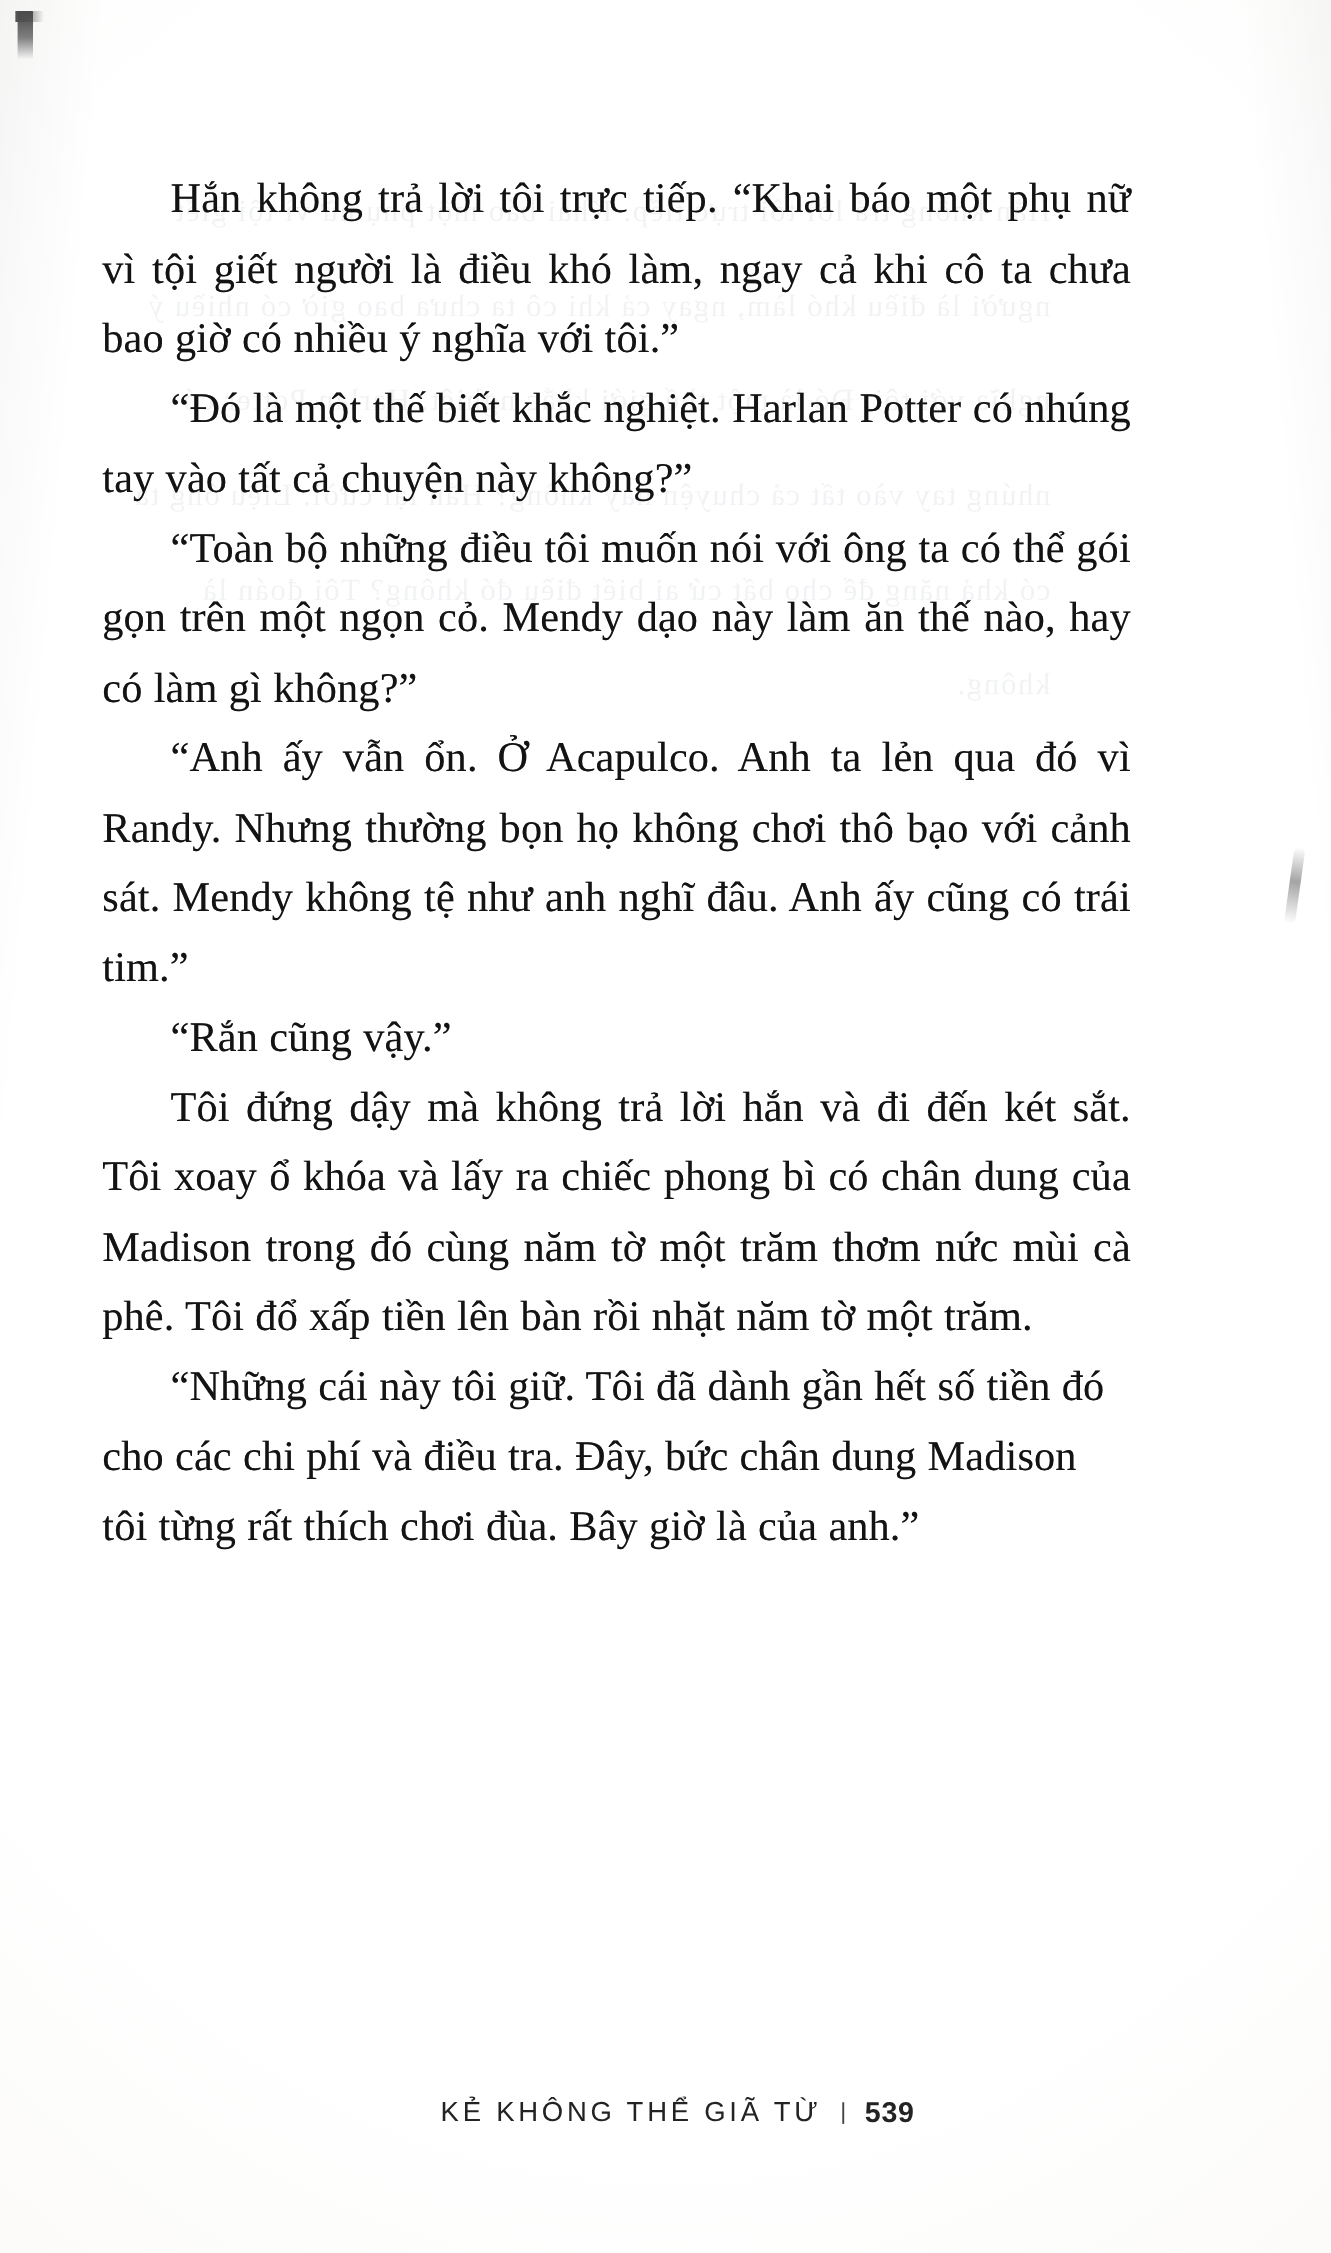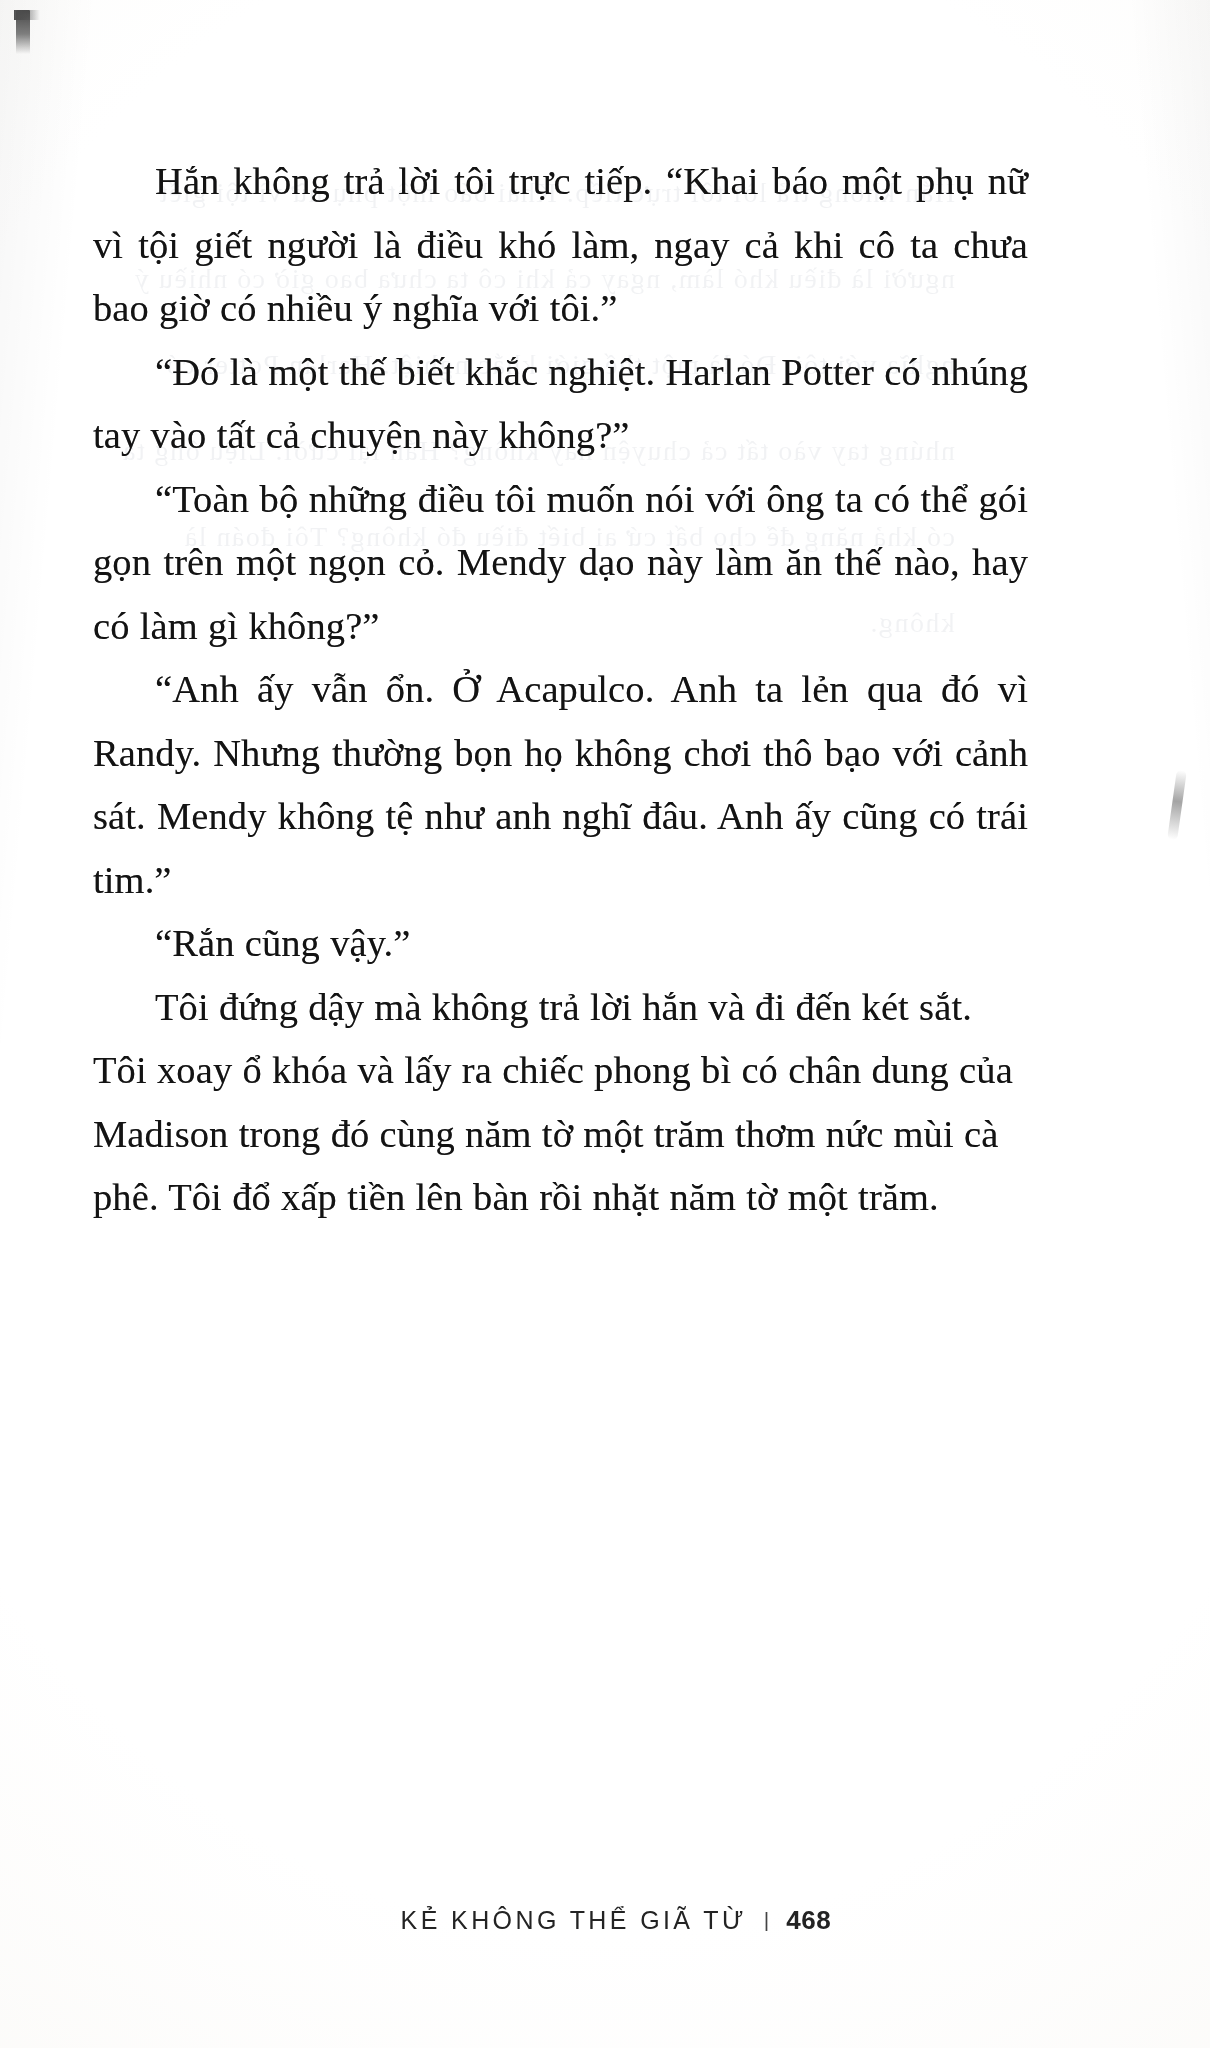--- a/index.html
+++ b/index.html
@@ -159,23 +159,24 @@
 
   <div class="bleed">Hắn không trả lời tôi trực tiếp. Khai báo một phụ nữ vì tội giết người là điều khó làm, ngay cả khi cô ta chưa bao giờ có nhiều ý nghĩa với tôi. Đó là một thế giới khắc nghiệt. Harlan Potter có nhúng tay vào tất cả chuyện này không? Hắn lại cười. Liệu ông ta có khả năng để cho bất cứ ai biết điều đó không? Tôi đoán là không.</div>
 
   <div class="textblock">
     <p class="para">Hắn không trả lời tôi trực tiếp. “Khai báo một phụ nữ vì tội giết người là điều khó làm, ngay cả khi cô ta chưa bao giờ có nhiều ý nghĩa với tôi.”</p>
     <p class="para">“Đó là một thế biết khắc nghiệt. Harlan Potter có nhúng tay vào tất cả chuyện này không?”</p>
     <p class="para">“Toàn bộ những điều tôi muốn nói với ông ta có thể gói gọn trên một ngọn cỏ. Mendy dạo này làm ăn thế nào, hay có làm gì không?”</p>
     <p class="para">“Anh ấy vẫn ổn. Ở Acapulco. Anh ta lẻn qua đó vì Randy. Nhưng thường bọn họ không chơi thô bạo với cảnh sát. Mendy không tệ như anh nghĩ đâu. Anh ấy cũng có trái tim.”</p>
     <p class="para tight">“Rắn cũng vậy.”</p>
     <p class="para">Tôi đứng dậy mà không trả lời hắn và đi đến két sắt. Tôi xoay ổ khóa và lấy ra chiếc phong bì có chân dung của Madison trong đó cùng năm tờ một trăm thơm nức mùi cà phê. Tôi đổ xấp tiền lên bàn rồi nhặt năm tờ một trăm.</p>
+    <p class="para">“Những cái này tôi giữ. Tôi đã dành gần hết số tiền đó cho các chi phí và điều tra. Đây, bức chân dung Madison tôi từng rất thích chơi đùa. Bây giờ là của anh.”</p>
   </div>
 
   <div class="footer">
     <div class="footer-inner">
       <span class="footer-title">KẺ KHÔNG THỂ GIÃ TỪ</span>
       <span class="footer-sep">|</span>
-      <span class="footer-page">468</span>
+      <span class="footer-page">539</span>
     </div>
   </div>
 
 </div>
 
 </body></html>

